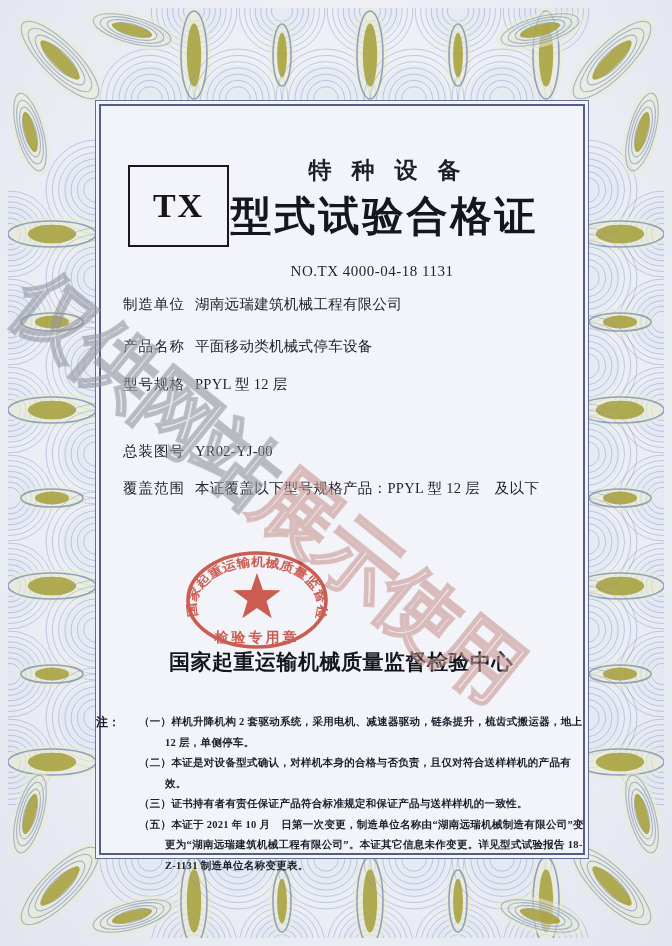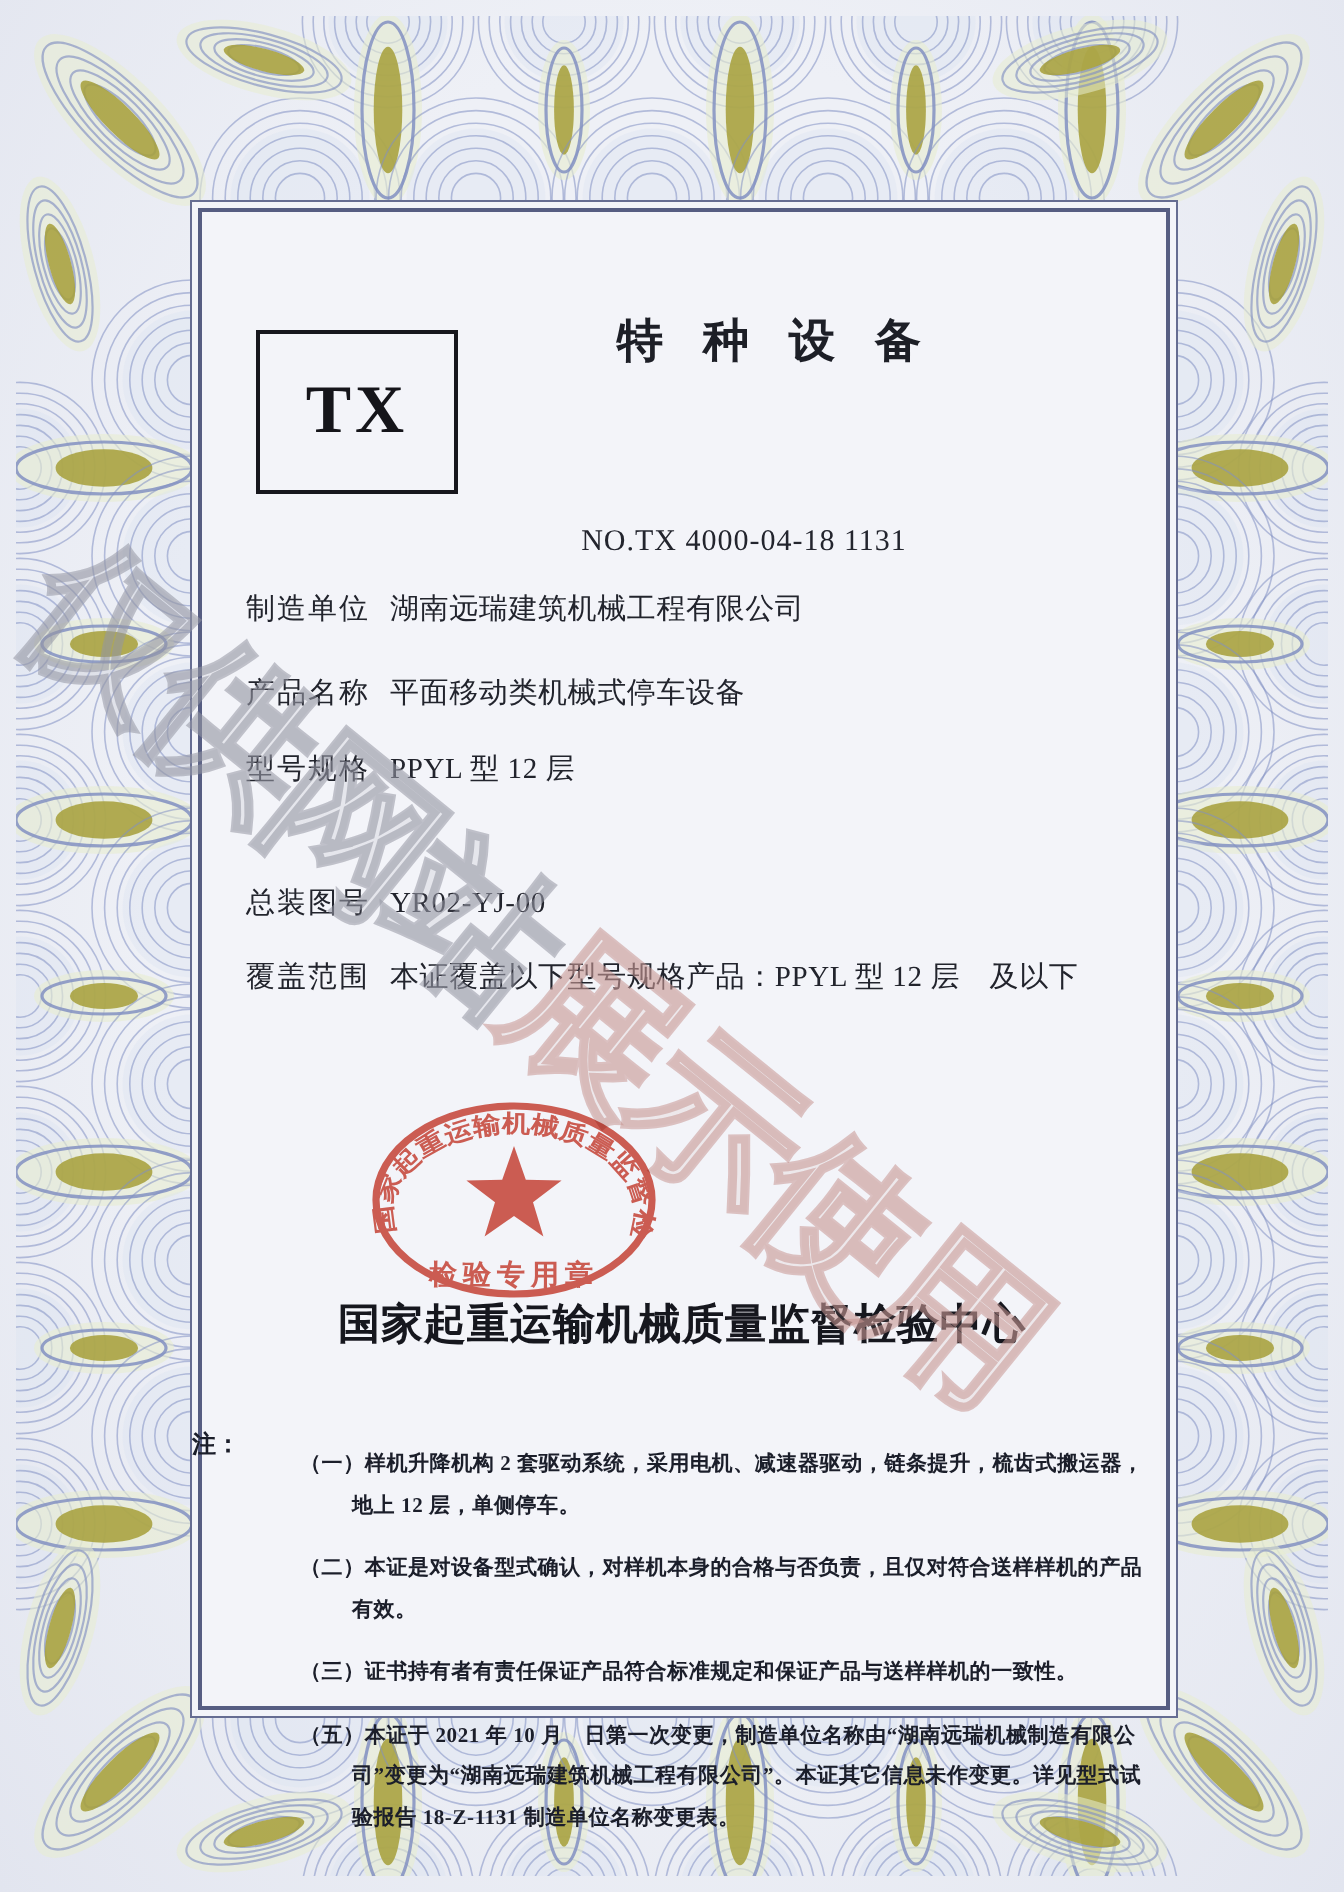--- a/index.html
+++ b/index.html
@@ -31,21 +31,21 @@
   .row .lbl{display:inline-block;width:72px;letter-spacing:1px;}
   .row .val{letter-spacing:0.3px;}
 
   .conclusion{left:185px;top:513px;width:395px;font-size:14px;line-height:22px;color:#22242d;}
 
   .authority{left:95px;top:648px;width:492px;text-align:center;font-size:21px;
     font-weight:700;letter-spacing:0.5px;color:#16171e;}
 
   .notes-label{left:96px;top:714px;font-size:12px;font-weight:700;color:#1b1e2a;}
   .notes{left:139px;top:712px;width:452px;z-index:2;}
-  .note{margin:11px;padding-left:26px;text-indent:-26px;font-size:10.5px;font-weight:700;
+  .note{margin:0;padding-left:26px;text-indent:-26px;font-size:10.5px;font-weight:700;
     line-height:20.5px;color:#1b1e2a;letter-spacing:0.3px;}
 
   .watermark{position:absolute;left:58px;top:248px;z-index:5;transform:rotate(39deg);
     transform-origin:0 0;white-space:nowrap;font-size:82px;font-weight:700;
     letter-spacing:-4px;pointer-events:none;}
   .watermark .wm-cool{color:rgba(150,152,164,0.14);-webkit-text-stroke:2px rgba(148,150,162,0.55);}
   .watermark .wm-warm{color:rgba(205,160,155,0.14);-webkit-text-stroke:2px rgba(198,150,145,0.55);}
 
   .stamp{position:absolute;left:177px;top:540px;z-index:6;opacity:0.88;
     mix-blend-mode:multiply;pointer-events:none;}
@@ -617,20 +617,21 @@
       </g>
     </svg>
 
   <div class="inner-frame"></div>
 
   <div class="abs badge-box">
     <span>TX</span>
   </div>
 
   <div class="abs title-top">特种设备</div>
+  <div class="abs title-main">型式试验合格证</div>
   <div class="abs cert-no">NO.TX 4000-04-18 1131</div>
 
   <div class="abs row" style="top:295px">
     <span class="lbl">制造单位</span><span class="val">湖南远瑞建筑机械工程有限公司</span>
   </div>
   <div class="abs row" style="top:337px">
     <span class="lbl">产品名称</span><span class="val">平面移动类机械式停车设备</span>
   </div>
   <div class="abs row" style="top:375px">
     <span class="lbl">型号规格</span><span class="val">PPYL 型 12 层</span>

